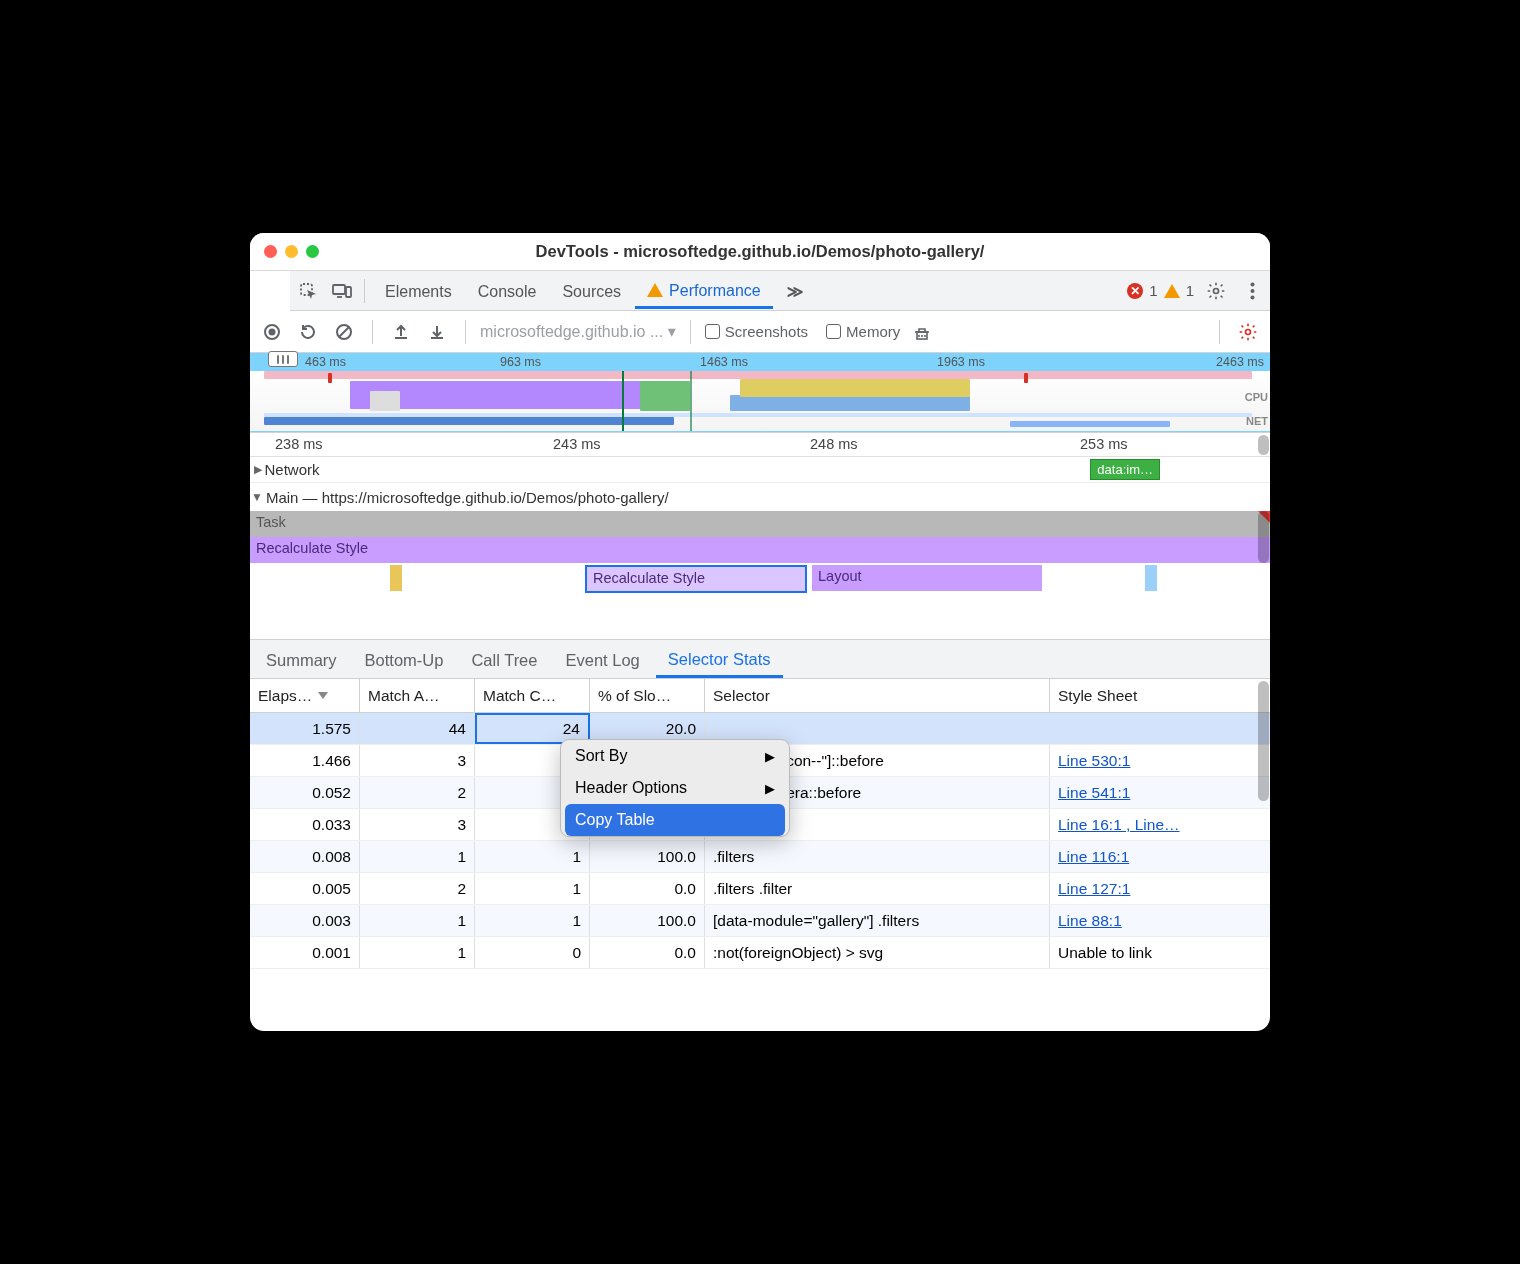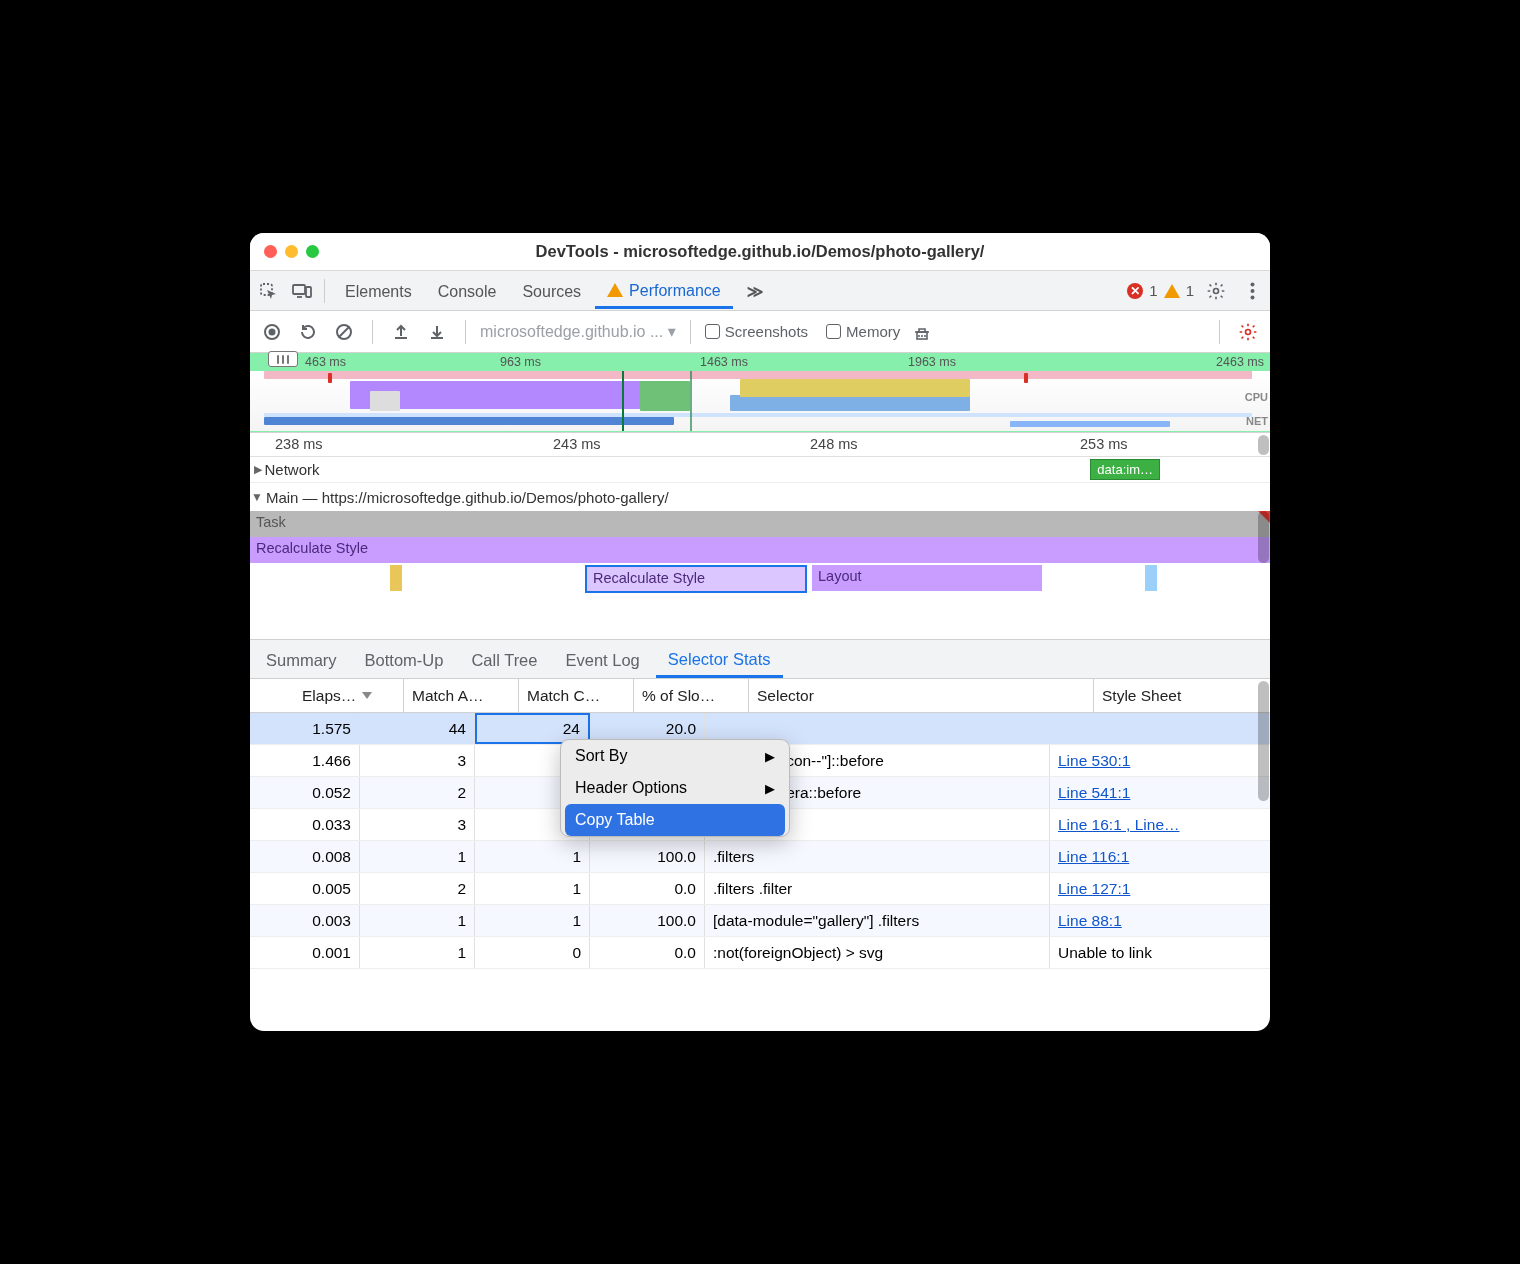--- a/index.html
+++ b/index.html
@@ -5,54 +5,54 @@
   * { box-sizing: border-box; font-family: -apple-system, BlinkMacSystemFont, "Segoe UI", Helvetica, Arial, sans-serif; }
   body { margin:0; padding:0; background:#000; width:1520px; height:1264px; display:flex; align-items:center; justify-content:center; }
   .window { width:1020px; height:798px; background:#fff; border-radius:14px; box-shadow:0 18px 50px rgba(0,0,0,.55); overflow:hidden; display:flex; flex-direction:column; }
   .titlebar { height:38px; background:#fff; display:flex; align-items:center; padding:0 14px; border-bottom:1px solid #d9d9d9; position:relative; }
   .traffic { display:flex; gap:8px; }
   .dot { width:13px; height:13px; border-radius:50%; }
   .dot.red{background:#ff5f57;}
   .dot.yellow{background:#febc2e;}
   .dot.green{background:#28c840;}
   .title-text { position:absolute; left:0; right:0; text-align:center; font-weight:700; font-size:16.5px; color:#333; pointer-events:none;}
-  .tabbar { height:40px; background:#f1f3f4; display:flex; align-items:center; border-bottom:1px solid #d3d3d3; padding:0 4px; gap:2px; font-size:16px; color:#555;}
+  .tabbar { height:40px; background:#f1f3f4; display:flex; align-items:center; border-bottom:1px solid #d3d3d3; padding:0 4px; gap:2px; font-size:16px; color:#555;margin-left:40px;}
   .tabbar .left{display:flex;align-items:center;gap:6px;flex:0 0 auto;}
   .icon-btn { width:28px; height:28px; display:flex; align-items:center; justify-content:center; border-radius:4px; color:#5f6368;}
   .sep { width:1px; height:24px; background:#ccc; margin:0 6px;}
   .tab { padding:9px 12px 7px; cursor:default; color:#555; white-space:nowrap; }
   .tab.active { color:#1967d2; border-bottom:3px solid #1a73e8; padding-bottom:6px; font-weight:500;}
   .spacer{flex:1;}
   .issues { display:flex; align-items:center; gap:6px; font-size:15px;}
   .errcircle{width:16px;height:16px;border-radius:50%;background:#d93025;color:#fff;display:flex;align-items:center;justify-content:center;font-size:12px;font-weight:700;}
   .warn{width:0;height:0;border-left:8px solid transparent;border-right:8px solid transparent;border-bottom:14px solid #f29900;}
   .toolbar { height:42px; background:#fff; display:flex; align-items:center; padding:0 8px; gap:8px; border-bottom:1px solid #d3d3d3; font-size:15px; color:#5f6368;}
   .urlsel { color:#9aa0a6; font-size:16px; flex:0 0 auto;}
   .chk { width:15px;height:15px;border:1.5px solid #5f6368;border-radius:3px;display:inline-block;margin-right:5px;vertical-align:-2px;}
   .gear-red svg{stroke:#d93025;}
-  .overview { height:80px; background:#86efac; border-bottom:1px solid #d3d3d3; position:relative; }
+  .overview { height:80px; background:#7dd3fc; border-bottom:1px solid #d3d3d3; position:relative; }
   .ov-ruler { height:18px; position:relative; font-size:12.5px; color:#555; }
   .ov-tick { position:absolute; top:2px; }
   .ov-area { height:60px; position:relative; background:linear-gradient(#fff,#f4f4f4); }
   .lab { position:absolute; right:2px; font-size:11px; font-weight:700; color:#888;margin-left:20px;}
   .ov-vline{position:absolute;top:0;bottom:0;width:2px;background:#0a7a3b;}
   .handles{position:absolute;left:18px;top:-2px;width:30px;height:16px;display:flex;gap:3px;align-items:center;justify-content:center;border:1.5px solid #777;border-radius:3px;background:#fff;}
   .handles span{width:2px;height:9px;background:#777;border-radius:1px;}
   .ov-block{position:absolute;height:14px;border-radius:1px;}
   .detail-ruler{height:24px;background:#fff;border-bottom:1px solid #e0e0e0;position:relative;font-size:14.5px;color:#444;}
   .detail-ruler span{position:absolute;top:3px;}
   .flame { background:#fff; position:relative; }
   .net-row{display:flex;align-items:center;padding-left:4px;height:26px;font-size:15px;color:#333;border-bottom:1px solid #eee;}
   .net-badge{position:absolute;right:110px;top:2px;background:#3cb043;color:#fff;padding:2px 6px;font-size:13px;border:1px solid #2a8a33;}
   .main-row{display:flex;align-items:center;padding-left:0;height:28px;font-size:15px;color:#333;}
   .flame-bar{height:26px;font-size:14.5px;padding:3px 6px;position:absolute;}
   .bottom-tabs{height:40px;background:#f1f3f4;display:flex;align-items:center;gap:4px;padding:0 4px;border-top:1px solid #d0d0d0;border-bottom:1px solid #d0d0d0;font-size:16.5px;}
   .btab{padding:9px 12px 6px;color:#5f6368;}
   .btab.active{color:#1a73e8;border-bottom:3px solid #1a73e8;}
-  .grid-header{display:flex;height:34px;background:#fff;border-bottom:1px solid #d0d0d0;font-size:15.5px;color:#222;padding-left:44px;}
+  .grid-header{display:flex;height:34px;background:#fff;border-bottom:1px solid #d0d0d0;font-size:15.5px;color:#222;}
   .col{border-right:1px solid #d0d0d0;display:flex;align-items:center;padding:0 8px;white-space:nowrap;overflow:hidden;text-overflow:ellipsis;}
   .sort-arrow{width:0;height:0;border-left:5px solid transparent;border-right:5px solid transparent;border-top:7px solid #888;margin-left:6px;}
   .row{display:flex;height:32px;align-items:center;border-bottom:1px solid #eee;font-size:15.5px;}
   .row.sel{background:#d4e3fc;}
   .row.alt{background:#f5f8ff;}
   .cell{border-right:1px solid #e0e0e0;height:100%;display:flex;align-items:center;padding:0 8px;white-space:nowrap;overflow:hidden;text-overflow:ellipsis;}
   .cell.num{justify-content:flex-end;}
   .link{color:#1155cc;text-decoration:underline;}
   .sel-cell{border:2px solid #1a73e8;text-align:center;}
   .ctx-menu{position:absolute;background:#ececec;border:1px solid #bbb;border-radius:9px;box-shadow:0 6px 22px rgba(0,0,0,.25);width:230px;font-size:16px;padding:0 0;z-index:50;}
@@ -177,21 +177,21 @@
   <div class="overview">
     <div class="ov-ruler">
       <div class="handles">
           <span></span>
           <span></span>
           <span></span>
         </div>
       <span class="ov-tick" style="left:55px;">463 ms</span>
       <span class="ov-tick" style="left:250px;">963 ms</span>
       <span class="ov-tick" style="left:450px;">1463 ms</span>
-      <span class="ov-tick" style="left:658px;">1963 ms</span>
+      <span class="ov-tick" style="left:687px;">1963 ms</span>
       <span class="ov-tick" style="right:6px;">2463 ms</span>
     </div>
     <div class="ov-area">
 
       <div class="ov-block" style="left:14px;top:0;width:988px;height:8px;background:#f2b8c6;"></div>
       <div class="ov-block" style="left:78px;top:2px;width:4px;height:10px;background:#d93025;"></div>
       <div class="ov-block" style="left:774px;top:2px;width:4px;height:10px;background:#d93025;"></div>
       <div class="ov-block" style="left:100px;top:10px;width:335px;height:28px;background:#b388ff;"></div>
       <div class="ov-block" style="left:120px;top:20px;width:30px;height:20px;background:#ddd;"></div>
       <div class="ov-block" style="left:390px;top:10px;width:50px;height:30px;background:#6ec177;"></div>

